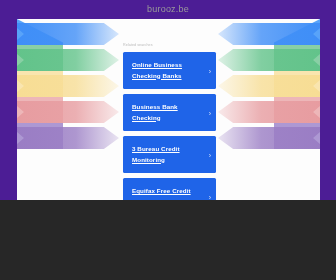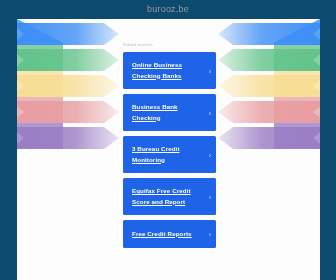--- a/index.html
+++ b/index.html
@@ -9,22 +9,22 @@
   body {
     width: 336px;
     height: 280px;
     overflow: hidden;
     background: #272727;
     font-family: "Liberation Sans", sans-serif;
   }
   .screen {
     position: relative;
     width: 336px;
-    height: 280px;
-    background: #0c4a6e;
+    height: 200px;
+    background: #4c1d95;
     overflow: hidden;
   }
 
   
   .site-title {
     position: absolute;
     top: 3px;
     left: 0;
     width: 336px;
     text-align: center;

